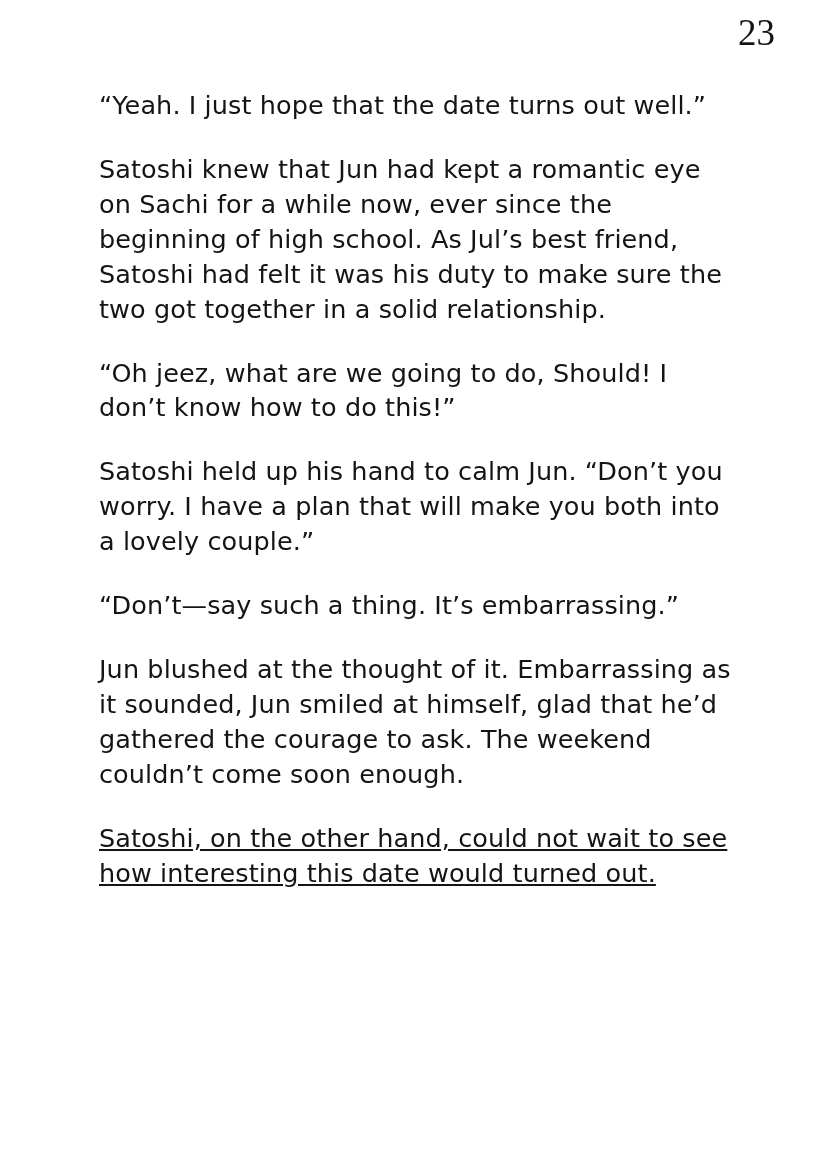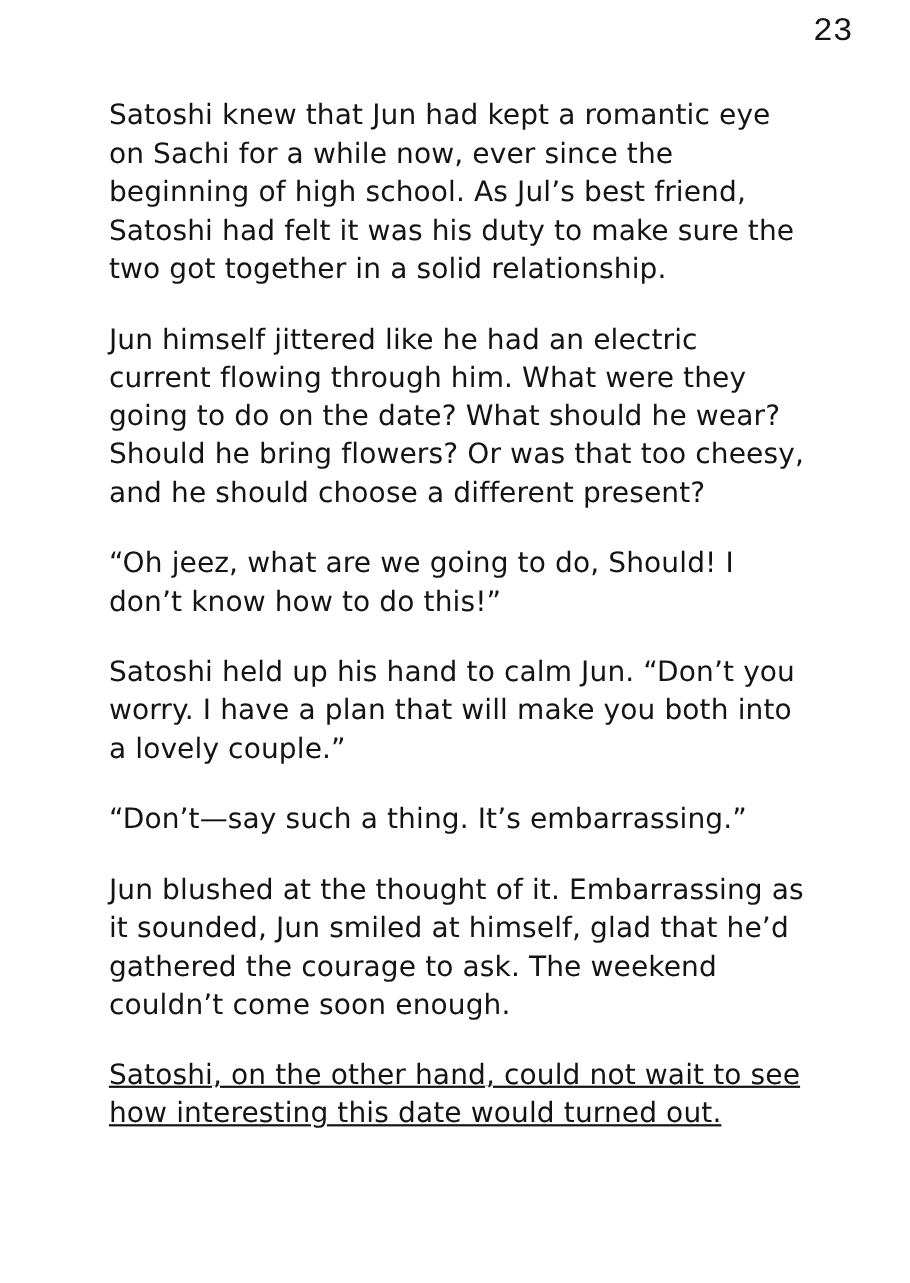--- a/index.html
+++ b/index.html
@@ -17,22 +17,22 @@
   .page {
     position: relative;
     width: 827px;
     height: 1166px;
     box-sizing: border-box;
   }
   .page-number {
     position: absolute;
     top: 14px;
     right: 52px;
-    font-family: Liberation Mono, monospace;
-    font-size: 30px;
+    font-family: Liberation Serif, serif;
+    font-size: 37px;
     line-height: 1;
     color: #141414;
     margin-left: 32px;
   }
   .content {
     position: absolute;
     top: 88px;
     left: 99px;
     width: 634px;
   }
@@ -50,22 +50,22 @@
   }
 </style>
 </head>
 <body>
 
 <div class="page">
 
   <div class="page-number">23</div>
 
   <div class="content">
+    <p class="para">“Yeah. I just hope that the date turns out well.”</p>
     <p class="para">Satoshi knew that Jun had kept a romantic eye on Sachi for a while now, ever since the beginning of high school. As Jul’s best friend, Satoshi had felt it was his duty to make sure the two got together in a solid relationship.</p>
-    <p class="para">Jun himself jittered like he had an electric current flowing through him. What were they going to do on the date? What should he wear? Should he bring flowers? Or was that too cheesy, and he should choose a different present?</p>
     <p class="para">“Oh jeez, what are we going to do, Should! I don’t know how to do this!”</p>
     <p class="para">Satoshi held up his hand to calm Jun. “Don’t you worry. I have a plan that will make you both into a lovely couple.”</p>
     <p class="para">“Don’t—say such a thing. It’s embarrassing.”</p>
     <p class="para">Jun blushed at the thought of it. Embarrassing as it sounded, Jun smiled at himself, glad that he’d gathered the courage to ask. The weekend couldn’t come soon enough.</p>
     <p class="para">Satoshi, on the other hand, could not wait to see how interesting this date would turned out.</p>
   </div>
 
 </div>
 
 </body></html>

